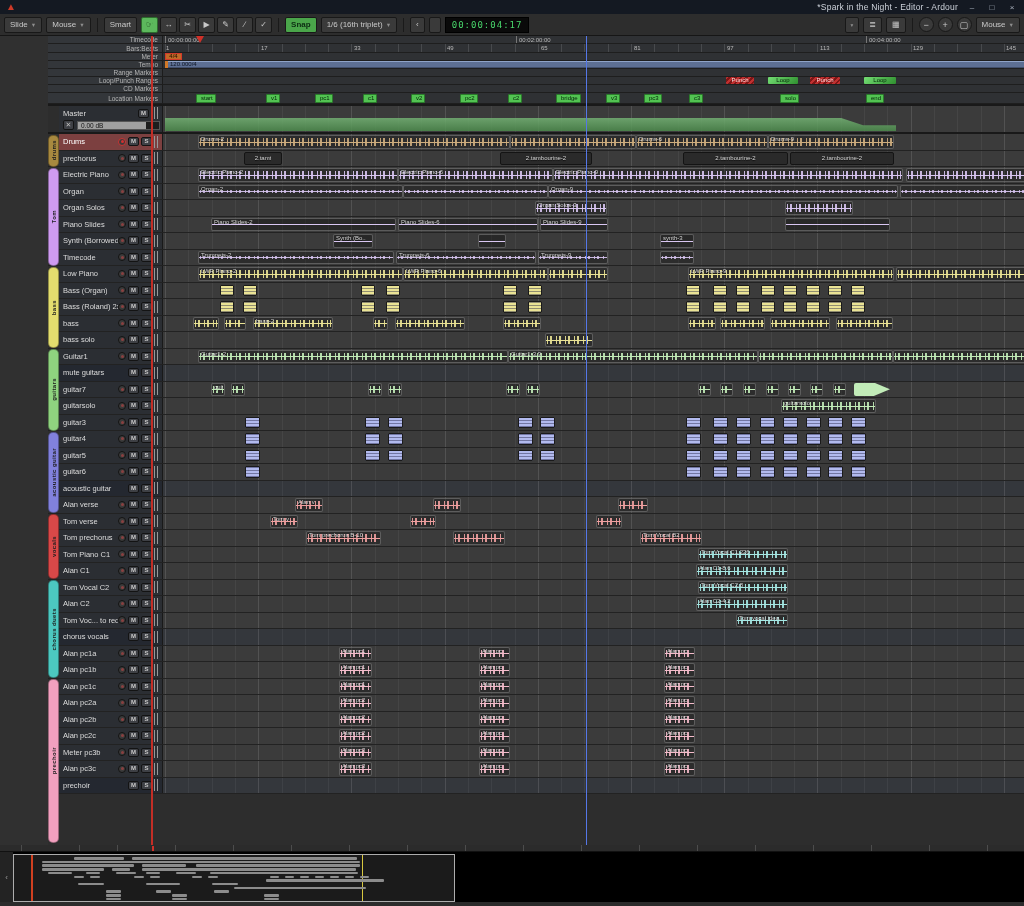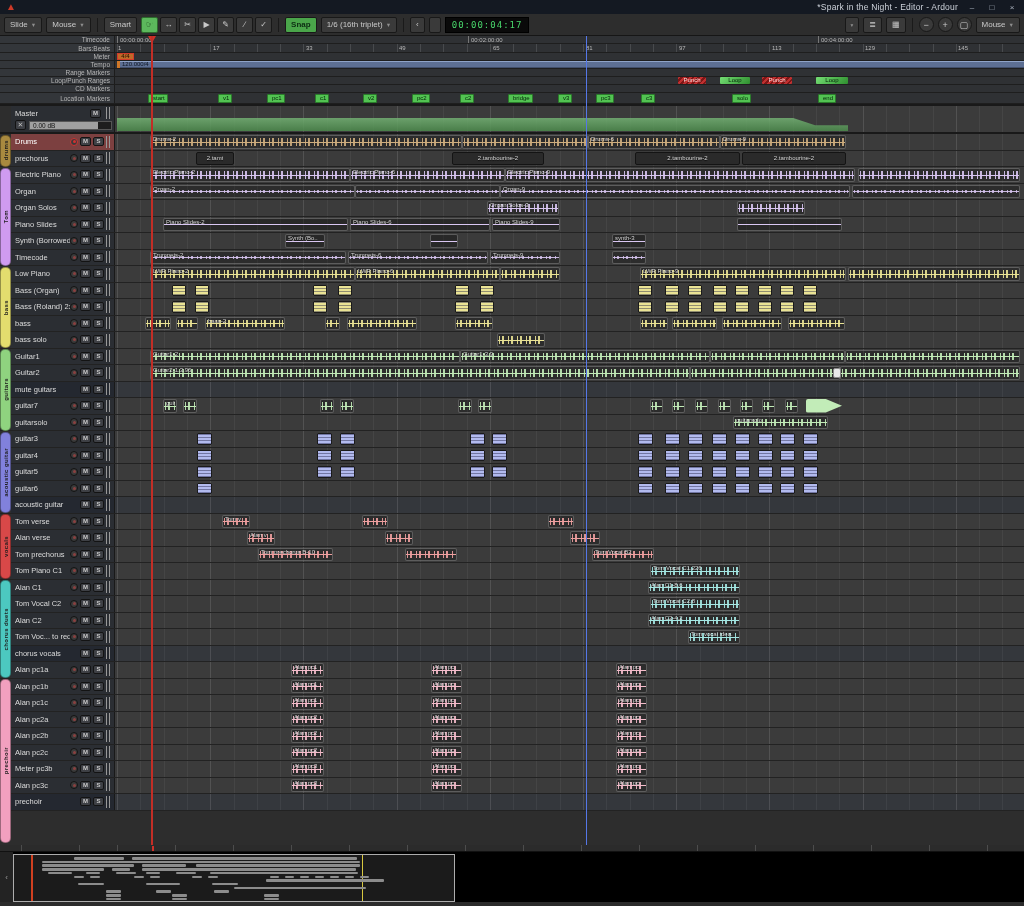--- a/index.html
+++ b/index.html
@@ -20,21 +20,21 @@
   .tool.active{background:#5cb85c;color:#092109;border-color:#2d6b2d;}
   .snap-on{background:#4aa54a;color:#0d2c13;font-weight:bold;}
   .clock{height:16px;background:#0a0a0a;border:1px solid #000;color:#49d76c;
     font-family:"DejaVu Sans Mono",monospace;font-size:9px;display:flex;align-items:center;
     padding:0 6px;letter-spacing:1px;}
   .tsep{width:1px;height:14px;background:#1a1a1a;margin:0 2px;}
   #tb-right{margin-left:auto;display:flex;align-items:center;gap:4px;}
   .rnd{width:15px;height:15px;border-radius:50%;background:#3a3a3a;border:1px solid #181818;color:#c9c9c9;
     font-size:9px;display:flex;align-items:center;justify-content:center;}
   
-  #editor-main{position:relative;height:809px;background:#303030;}
+  #editor-main{position:relative;height:809px;background:#303030;padding-left:48px;}
   
   #rulers{border-bottom:2px solid #191919;}
   .rrow{display:flex;border-bottom:1px solid #1e1e1e;background:#2f3134;}
   .rlabel{width:115px;font-size:6.5px;color:#b5b5b5;display:flex;align-items:center;
     justify-content:flex-end;padding-right:4px;background:#33363a;border-right:1px solid #1c1c1c;}
   .rlane{position:relative;flex:1;overflow:hidden;}
   .ticks{background-image:repeating-linear-gradient(90deg,rgba(255,255,255,.12) 0 1px,transparent 1px 23.3px);
     background-position:2px 0;}
   .tmark{position:absolute;top:0;font-size:6px;color:#b8b8b8;border-left:1px solid #777;padding-left:2px;line-height:8px;}
   .bmark{position:absolute;top:0;font-size:6px;color:#b8b8b8;line-height:8px;}
@@ -646,44 +646,20 @@
             <div class="rlab">Guitar1-3.9</div>
           </div>
           <div class="reg wave" style="left: 595px; width: 135px;">
             <div class="wv"></div>
           </div>
           <div class="reg wave" style="left: 730px; width: 175px;">
             <div class="wv"></div>
           </div>
         </div>
       </div>
-      <div class="trow">
-        <div class="thead">
-          <div class="tname">Guitar2</div>
-          <div class="tbtns">
-            <div class="rec"></div>
-            <div class="mbtn">M</div>
-            <div class="sbtn">S</div>
-          </div>
-          <div class="tfad"></div>
-        </div>
-        <div class="lane" style="--c: #c2ecb8;">
-          <div class="reg wave" style="left: 35px; width: 540px;">
-            <div class="wv"></div>
-            <div class="rlab">Guitar2-1.3.96</div>
-          </div>
-          <div class="reg wave" style="left: 575px; width: 150px;">
-            <div class="wv"></div>
-          </div>
-          <div class="reg wave" style="left: 725px; width: 180px;">
-            <div class="wv"></div>
-          </div>
-          <div class="reg sq" style="left: 718px; width: 8px;"></div>
-        </div>
-      </div>
       <div class="trow bus">
         <div class="thead">
           <div class="tname">mute guitars</div>
           <div class="tbtns">
             <div class="mbtn">M</div>
             <div class="sbtn">S</div>
           </div>
           <div class="tfad"></div>
         </div>
         <div class="lane" style="--c: #c2ecb8;"></div>
@@ -865,60 +841,60 @@
           <div class="tbtns">
             <div class="mbtn">M</div>
             <div class="sbtn">S</div>
           </div>
           <div class="tfad"></div>
         </div>
         <div class="lane" style="--c: #b2baee;"></div>
       </div>
       <div class="trow">
         <div class="thead">
+          <div class="tname">Alan verse</div>
+          <div class="tbtns">
+            <div class="rec"></div>
+            <div class="mbtn">M</div>
+            <div class="sbtn">S</div>
+          </div>
+          <div class="tfad"></div>
+        </div>
+        <div class="lane" style="--c: #f0a0a0;">
+          <div class="reg wave" style="left: 132px; width: 28px;">
+            <div class="wv"></div>
+            <div class="rlab">Alan v</div>
+          </div>
+          <div class="reg wave" style="left: 270px; width: 28px;">
+            <div class="wv"></div>
+          </div>
+          <div class="reg wave" style="left: 455px; width: 30px;">
+            <div class="wv"></div>
+          </div>
+        </div>
+      </div>
+      <div class="trow">
+        <div class="thead">
           <div class="tname">Tom verse</div>
           <div class="tbtns">
             <div class="rec"></div>
             <div class="mbtn">M</div>
             <div class="sbtn">S</div>
           </div>
           <div class="tfad"></div>
         </div>
         <div class="lane" style="--c: #f0a0a0;">
           <div class="reg wave" style="left: 107px; width: 28px;">
             <div class="wv"></div>
             <div class="rlab">Tom v</div>
           </div>
           <div class="reg wave" style="left: 247px; width: 26px;">
             <div class="wv"></div>
           </div>
           <div class="reg wave" style="left: 433px; width: 26px;">
-            <div class="wv"></div>
-          </div>
-        </div>
-      </div>
-      <div class="trow">
-        <div class="thead">
-          <div class="tname">Alan verse</div>
-          <div class="tbtns">
-            <div class="rec"></div>
-            <div class="mbtn">M</div>
-            <div class="sbtn">S</div>
-          </div>
-          <div class="tfad"></div>
-        </div>
-        <div class="lane" style="--c: #f0a0a0;">
-          <div class="reg wave" style="left: 132px; width: 28px;">
-            <div class="wv"></div>
-            <div class="rlab">Alan v</div>
-          </div>
-          <div class="reg wave" style="left: 270px; width: 28px;">
-            <div class="wv"></div>
-          </div>
-          <div class="reg wave" style="left: 455px; width: 30px;">
             <div class="wv"></div>
           </div>
         </div>
       </div>
       <div class="trow">
         <div class="thead">
           <div class="tname">Tom prechorus</div>
           <div class="tbtns">
             <div class="rec"></div>
             <div class="mbtn">M</div>

